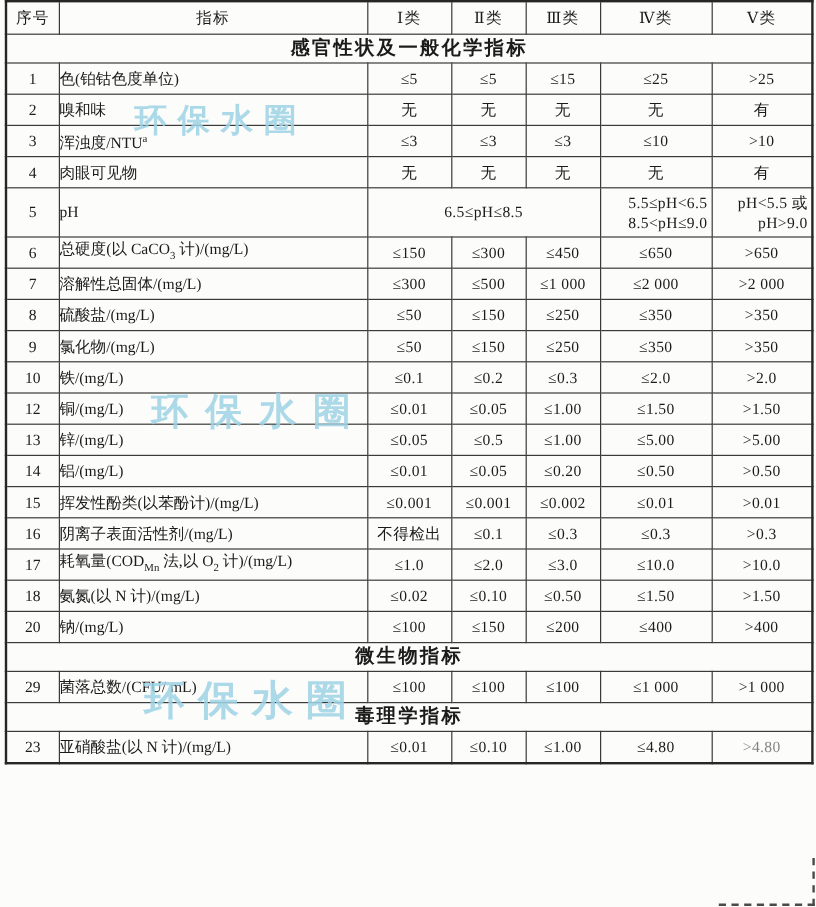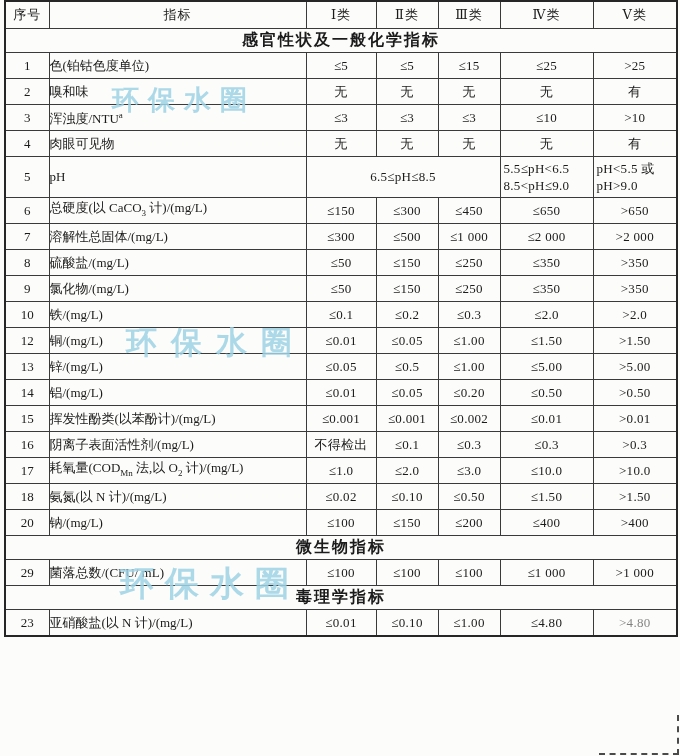--- a/index.html
+++ b/index.html
@@ -37,21 +37,21 @@
     font-weight:bold;
     height:21px;
     letter-spacing:2px;
     font-family:"DejaVu Sans","Liberation Sans",sans-serif;
     font-size:16px;
   }
   td.c-no{text-align:center;}
   td.c-name{text-align:left;padding-left:0;padding-right:6px;line-height:16px;}
   td.c-val{text-align:center;letter-spacing:0.3px;}
   tr.tall td{height:38px;}
-  .ph-line{line-height:17px;text-align:left;}
+  .ph-line{line-height:17px;text-align:right;}
   td.faded{opacity:0.55;}
   sup,sub{font-size:9px;}
   .watermark{
     position:absolute;
     font-family:"DejaVu Sans","Liberation Sans",sans-serif;
     font-weight:bold;
     opacity:0.85;
     white-space:nowrap;
     pointer-events:none;
     z-index:5;

